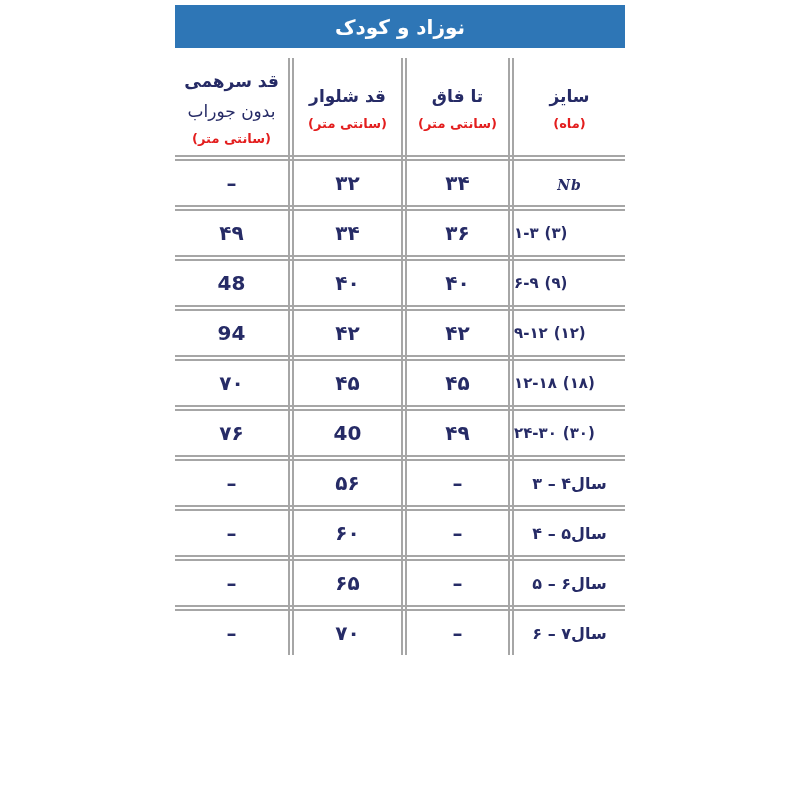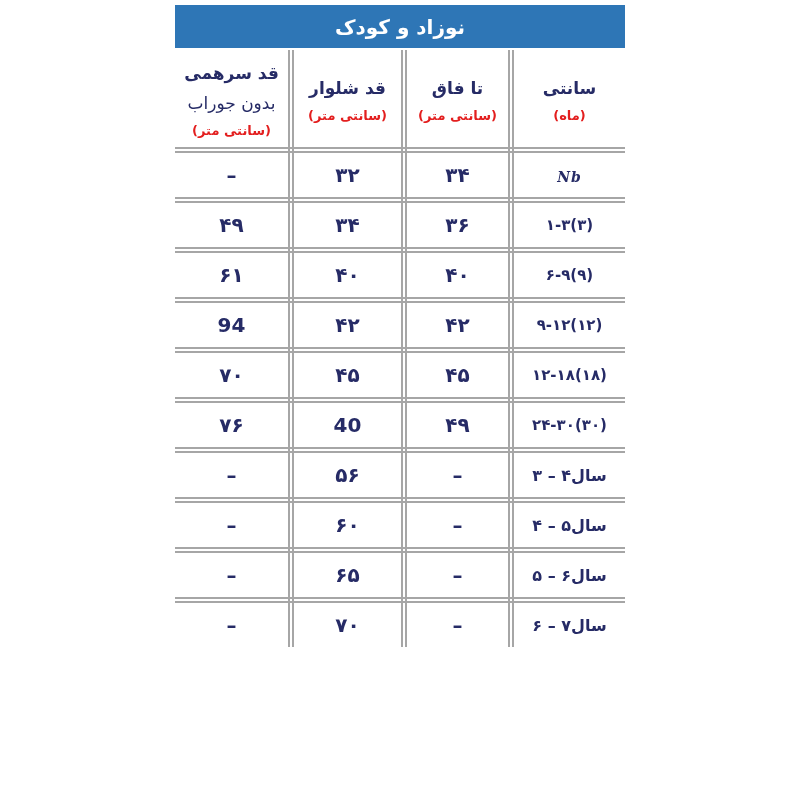--- a/index.html
+++ b/index.html
@@ -5,21 +5,21 @@
   html,body{margin:0;padding:0;}
   body{
     width:800px;height:800px;background:#ffffff;
     font-family:"DejaVu Sans",sans-serif;
     position:relative;overflow:hidden;
   }
   .sheet{position:absolute;left:175px;top:5px;width:450px;}
   .title-band{
     height:43px;background:#2e76b6;color:#ffffff;
     display:flex;align-items:center;justify-content:center;
-    font-size:20px;font-weight:bold;margin-bottom:2px;
+    font-size:20px;font-weight:bold;margin-bottom:10px;
   }
   table.size-chart{
     border-collapse:collapse;table-layout:fixed;width:450px;
   }
   .size-chart th,.size-chart td{
     border:6px double #a6a6a6;
     text-align:center;vertical-align:middle;
     padding:0;
   }
   
@@ -31,21 +31,21 @@
   .size-chart thead th{height:97px;background:#ffffff;}
   .size-chart tbody td{
     height:44px;color:#262b66;font-weight:bold;font-size:20px;background:#ffffff;
   }
   .th-title{color:#262b66;font-weight:bold;font-size:17px;line-height:1.75;}
   .th-title.sub{font-weight:normal;}
   .th-unit{color:#e31e1e;font-size:13px;font-weight:bold;margin-top:5px;}
 
   
   .num{direction:ltr;unicode-bidi:bidi-override;display:inline-block;}
-  .size-month{display:flex;justify-content:center;align-items:center;font-size:15px;}
+  .size-month{display:flex;align-items:center;gap:6px;font-size:15px;}
   .size-year{display:flex;justify-content:center;align-items:center;gap:0;font-size:16px;}
   .word{direction:rtl;}
   .latin-size{
     font-family:"DejaVu Serif",serif;font-style:italic;
     font-size:14px;letter-spacing:1px;
   }
 </style>
 </head>
 <body>
 
@@ -69,21 +69,21 @@
           </th>
           <th>
             <div class="th-title">قد شلوار</div>
             <div class="th-unit">(سانتی متر)</div>
           </th>
           <th>
             <div class="th-title">تا فاق</div>
             <div class="th-unit">(سانتی متر)</div>
           </th>
           <th>
-            <div class="th-title">سانتی</div>
+            <div class="th-title">سایز</div>
             <div class="th-unit">(ماه)</div>
           </th>
         </tr>
     </thead>
     <tbody id="body-rows">
         <tr>
           <td><span class="num">–</span></td>
           <td><span class="num">۳۲</span></td>
           <td><span class="num">۳۴</span></td>
           <td><span class="latin-size">Nb</span></td>
@@ -93,21 +93,21 @@
           <td><span class="num">۳۴</span></td>
           <td><span class="num">۳۶</span></td>
           <td>
             <div class="size-month">
               <span class="num">۱-۳</span>
               <span class="num">(۳)</span>
             </div>
           </td>
         </tr>
         <tr>
-          <td><span class="num">۶۱</span></td>
+          <td><span class="num">48</span></td>
           <td><span class="num">۴۰</span></td>
           <td><span class="num">۴۰</span></td>
           <td>
             <div class="size-month">
               <span class="num">۶-۹</span>
               <span class="num">(۹)</span>
             </div>
           </td>
         </tr>
         <tr>

